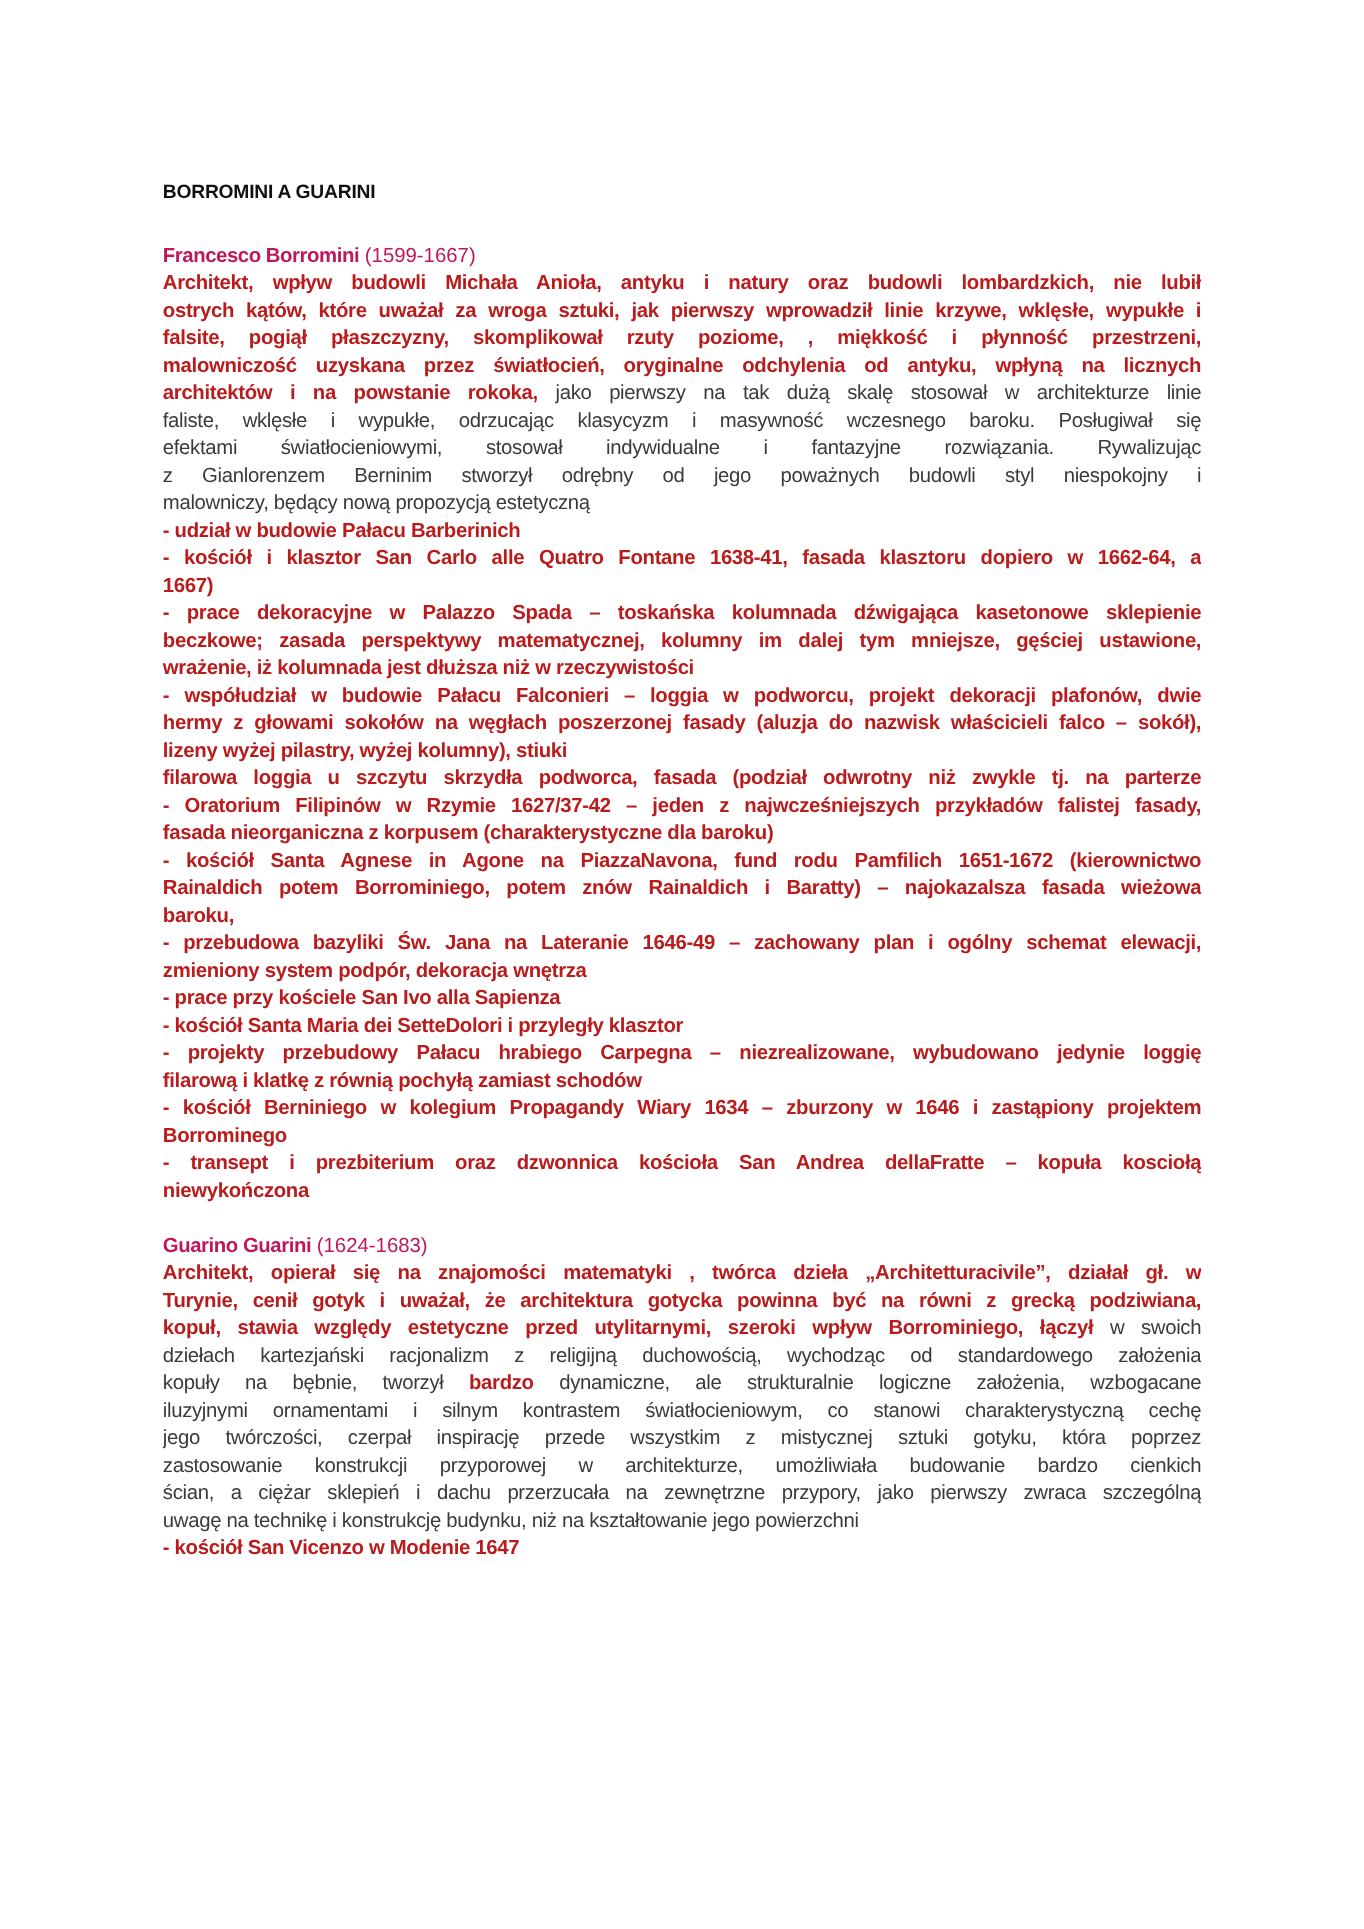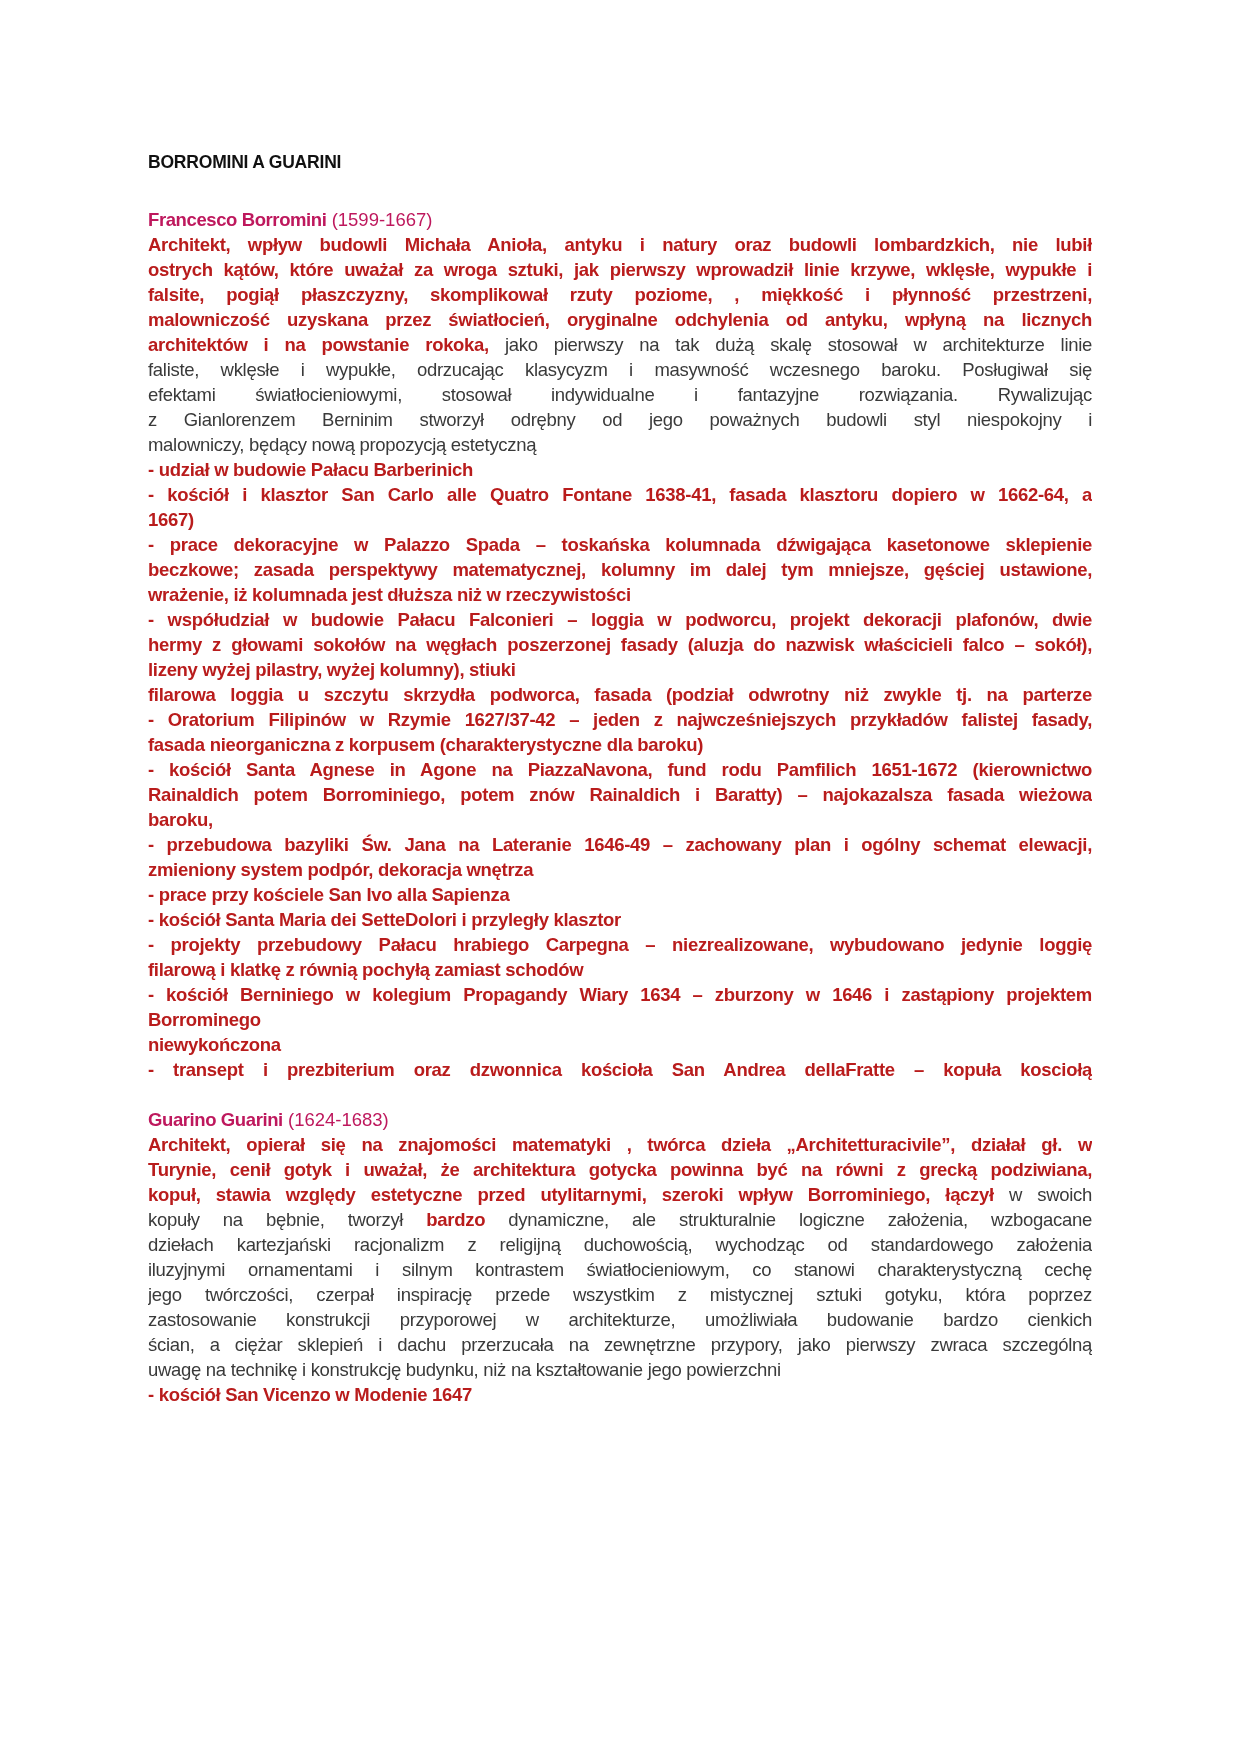--- a/index.html
+++ b/index.html
@@ -1,21 +1,21 @@
 <!DOCTYPE html>
 <html><head>
   <meta charset="utf-8">
   <style>
     html, body { margin: 0; padding: 0; background: #ffffff; }
     body { width: 1240px; height: 1754px; position: relative; overflow: hidden; }
     .page {
       position: absolute; left: 0; top: 0; width: 1240px; height: 1754px; background: #fff;
     }
     .content {
-      position: absolute; left: 148px; top: 150px; width: 944px;
+      position: absolute; left: 148px; top: 162px; width: 944px;
       font-family: "Liberation Sans", sans-serif;
       font-size: 18.5px; color: #1a1a1a;
     }
     .title {
       font-weight: bold; font-size: 17.5px; letter-spacing: -0.2px;
       height: 25px; line-height: 25px; margin-bottom: 32px; color: #111;
     }
     .heading {
       height: 25px; line-height: 25px; font-size: 18.5px; color: #be185d; white-space: nowrap;
     }
@@ -65,35 +65,35 @@
           <div class="line"><span class="b">Rainaldich potem Borrominiego, potem znów Rainaldich i Baratty) – najokazalsza fasada wieżowa</span></div>
           <div class="line last"><span class="b">baroku,</span></div>
           <div class="line"><span class="b">- przebudowa bazyliki Św. Jana na Lateranie 1646-49 – zachowany plan i ogólny schemat elewacji,</span></div>
           <div class="line last"><span class="b">zmieniony system podpór, dekoracja wnętrza</span></div>
           <div class="line last"><span class="b">- prace przy kościele San Ivo alla Sapienza</span></div>
           <div class="line last"><span class="b">- kościół Santa Maria dei SetteDolori i przyległy klasztor</span></div>
           <div class="line"><span class="b">- projekty przebudowy Pałacu hrabiego Carpegna – niezrealizowane, wybudowano jedynie loggię</span></div>
           <div class="line last"><span class="b">filarową i klatkę z równią pochyłą zamiast schodów</span></div>
           <div class="line"><span class="b">- kościół Berniniego w kolegium Propagandy Wiary 1634 – zburzony w 1646 i zastąpiony projektem</span></div>
           <div class="line last"><span class="b">Borrominego</span></div>
+          <div class="line"><span class="b">- transept i prezbiterium oraz dzwonnica kościoła San Andrea dellaFratte – kopuła kosciołą</span></div>
           <div class="line last"><span class="b">niewykończona</span></div>
-          <div class="line"><span class="b">- transept i prezbiterium oraz dzwonnica kościoła San Andrea dellaFratte – kopuła kosciołą</span></div>
         </div>
     </div>
 
     <div class="gap"></div>
 
     <div class="section">
       <div class="heading"><span class="name">Guarino Guarini</span> <span class="dates">(1624-1683)</span></div>
       <div class="lines">
           <div class="line"><span class="b">Architekt, opierał się na znajomości matematyki , twórca dzieła „Architetturacivile”, działał gł. w</span></div>
           <div class="line"><span class="b">Turynie, cenił gotyk i uważał, że architektura gotycka powinna być na równi z grecką podziwiana,</span></div>
           <div class="line"><span class="b">kopuł, stawia względy estetyczne przed utylitarnymi, szeroki wpływ Borrominiego, łączył</span><span class="r"> w swoich</span></div>
+          <div class="line"><span class="r">dziełach kartezjański racjonalizm z religijną duchowością, wychodząc od standardowego założenia</span></div>
           <div class="line"><span class="r">kopuły na bębnie, tworzył </span><span class="b">bardzo</span><span class="r"> dynamiczne, ale strukturalnie logiczne założenia, wzbogacane</span></div>
-          <div class="line"><span class="r">dziełach kartezjański racjonalizm z religijną duchowością, wychodząc od standardowego założenia</span></div>
           <div class="line"><span class="r">iluzyjnymi ornamentami i silnym kontrastem światłocieniowym, co stanowi charakterystyczną cechę</span></div>
           <div class="line"><span class="r">jego twórczości, czerpał inspirację przede wszystkim z mistycznej sztuki gotyku, która poprzez</span></div>
           <div class="line"><span class="r">zastosowanie konstrukcji przyporowej w architekturze, umożliwiała budowanie bardzo cienkich</span></div>
           <div class="line"><span class="r">ścian, a ciężar sklepień i dachu przerzucała na zewnętrzne przypory, jako pierwszy zwraca szczególną</span></div>
           <div class="line last"><span class="r">uwagę na technikę i konstrukcję budynku, niż na kształtowanie jego powierzchni</span></div>
           <div class="line last"><span class="b">- kościół San Vicenzo w Modenie 1647</span></div>
         </div>
     </div>
   </div>
 </div>

